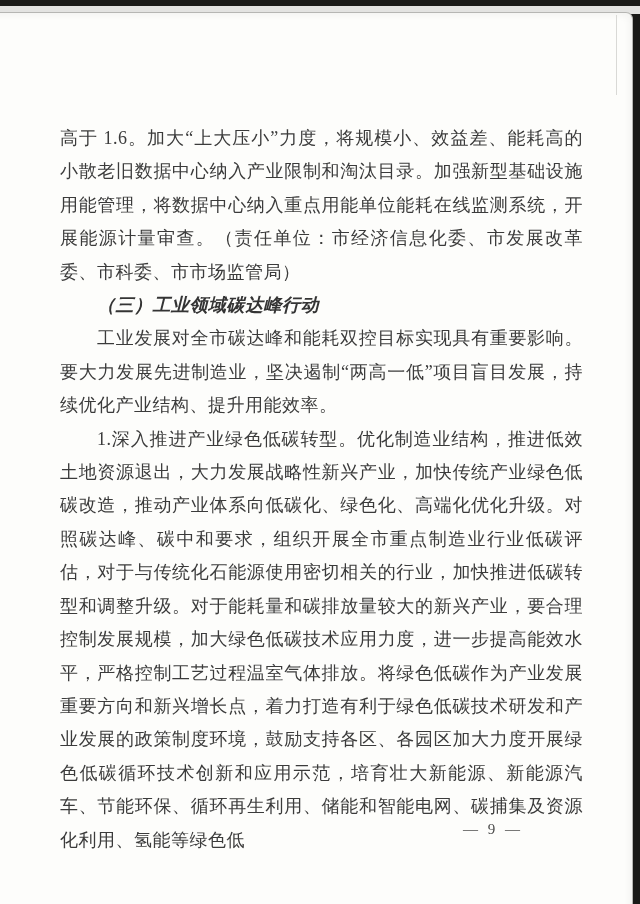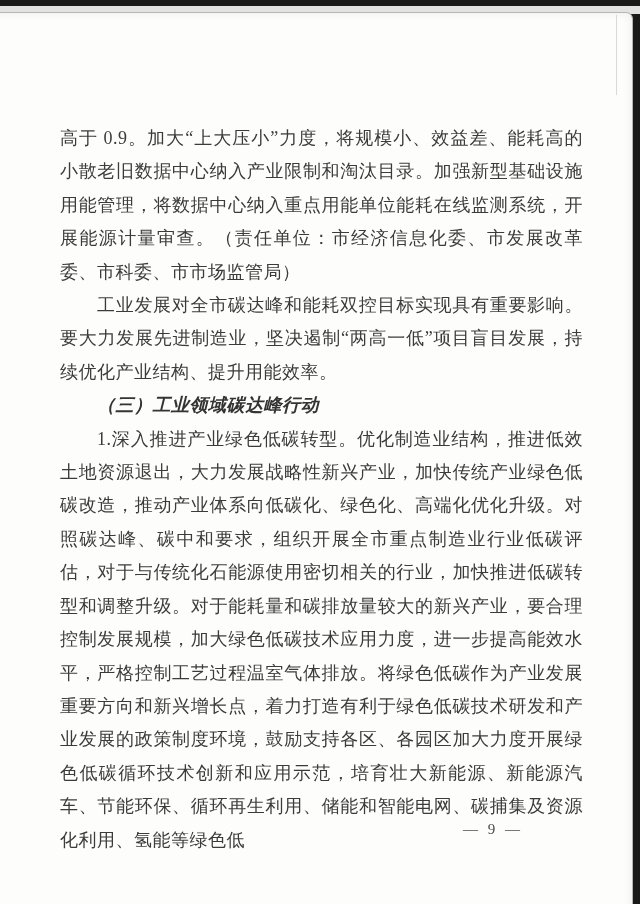--- a/index.html
+++ b/index.html
@@ -76,20 +76,20 @@
   }
 </style>
 </head>
 <body>
 
 <div class="scan">
   <div class="band"></div>
   <div class="page">
     <div class="underpage-line"></div>
     <div class="text-block">
-      <p class="para cont">高于 0.9。加大“上大压小”力度，将规模小、效益差、能耗高的小散老旧数据中心纳入产业限制和淘汰目录。加强新型基础设施用能管理，将数据中心纳入重点用能单位能耗在线监测系统，开展能源计量审查。（责任单位：市经济信息化委、市发展改革委、市科委、市市场监管局）</p>
+      <p class="para cont">高于 1.6。加大“上大压小”力度，将规模小、效益差、能耗高的小散老旧数据中心纳入产业限制和淘汰目录。加强新型基础设施用能管理，将数据中心纳入重点用能单位能耗在线监测系统，开展能源计量审查。（责任单位：市经济信息化委、市发展改革委、市科委、市市场监管局）</p>
+      <p class="para heading">（三）工业领域碳达峰行动</p>
       <p class="para indent">工业发展对全市碳达峰和能耗双控目标实现具有重要影响。要大力发展先进制造业，坚决遏制“两高一低”项目盲目发展，持续优化产业结构、提升用能效率。</p>
-      <p class="para heading">（三）工业领域碳达峰行动</p>
       <p class="para indent">1.深入推进产业绿色低碳转型。优化制造业结构，推进低效土地资源退出，大力发展战略性新兴产业，加快传统产业绿色低碳改造，推动产业体系向低碳化、绿色化、高端化优化升级。对照碳达峰、碳中和要求，组织开展全市重点制造业行业低碳评估，对于与传统化石能源使用密切相关的行业，加快推进低碳转型和调整升级。对于能耗量和碳排放量较大的新兴产业，要合理控制发展规模，加大绿色低碳技术应用力度，进一步提高能效水平，严格控制工艺过程温室气体排放。将绿色低碳作为产业发展重要方向和新兴增长点，着力打造有利于绿色低碳技术研发和产业发展的政策制度环境，鼓励支持各区、各园区加大力度开展绿色低碳循环技术创新和应用示范，培育壮大新能源、新能源汽车、节能环保、循环再生利用、储能和智能电网、碳捕集及资源化利用、氢能等绿色低</p>
     </div>
     <div class="page-number">— 9 —</div>
   </div>
 </div>
 
 </body></html>

